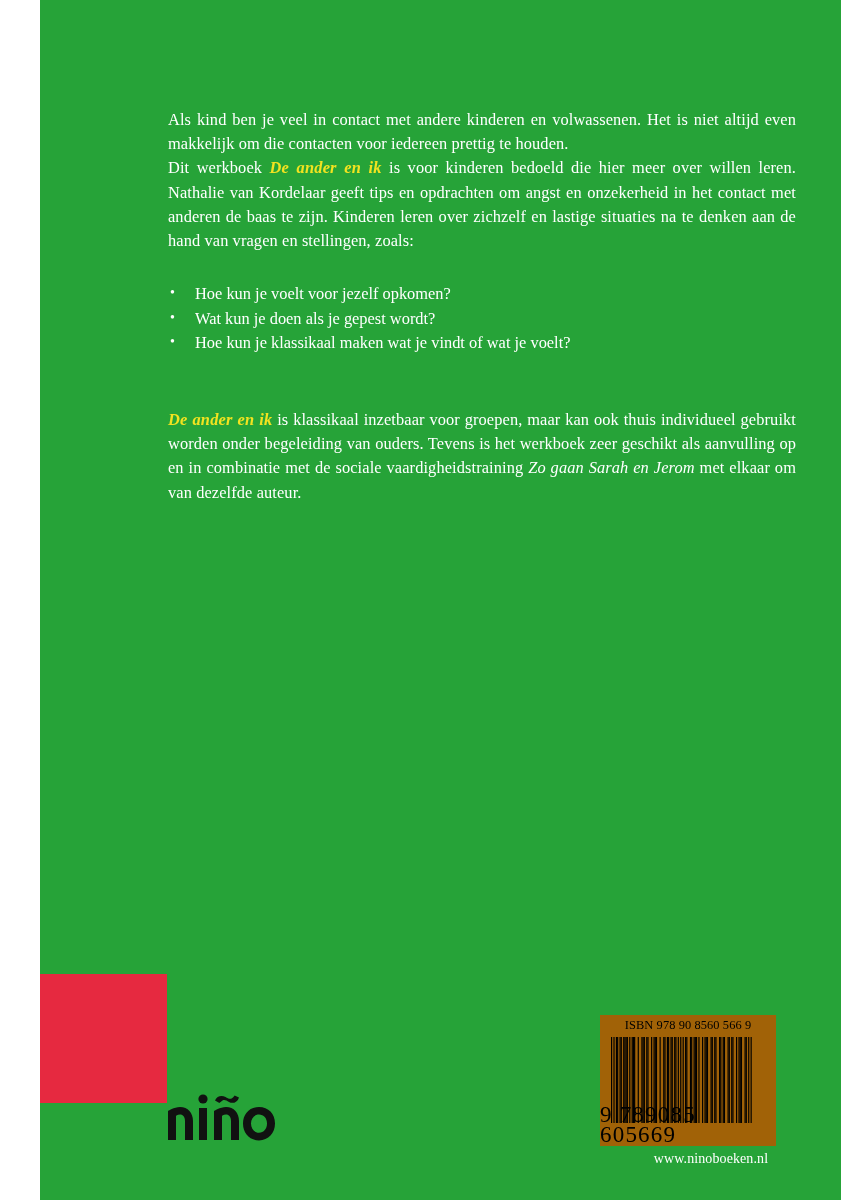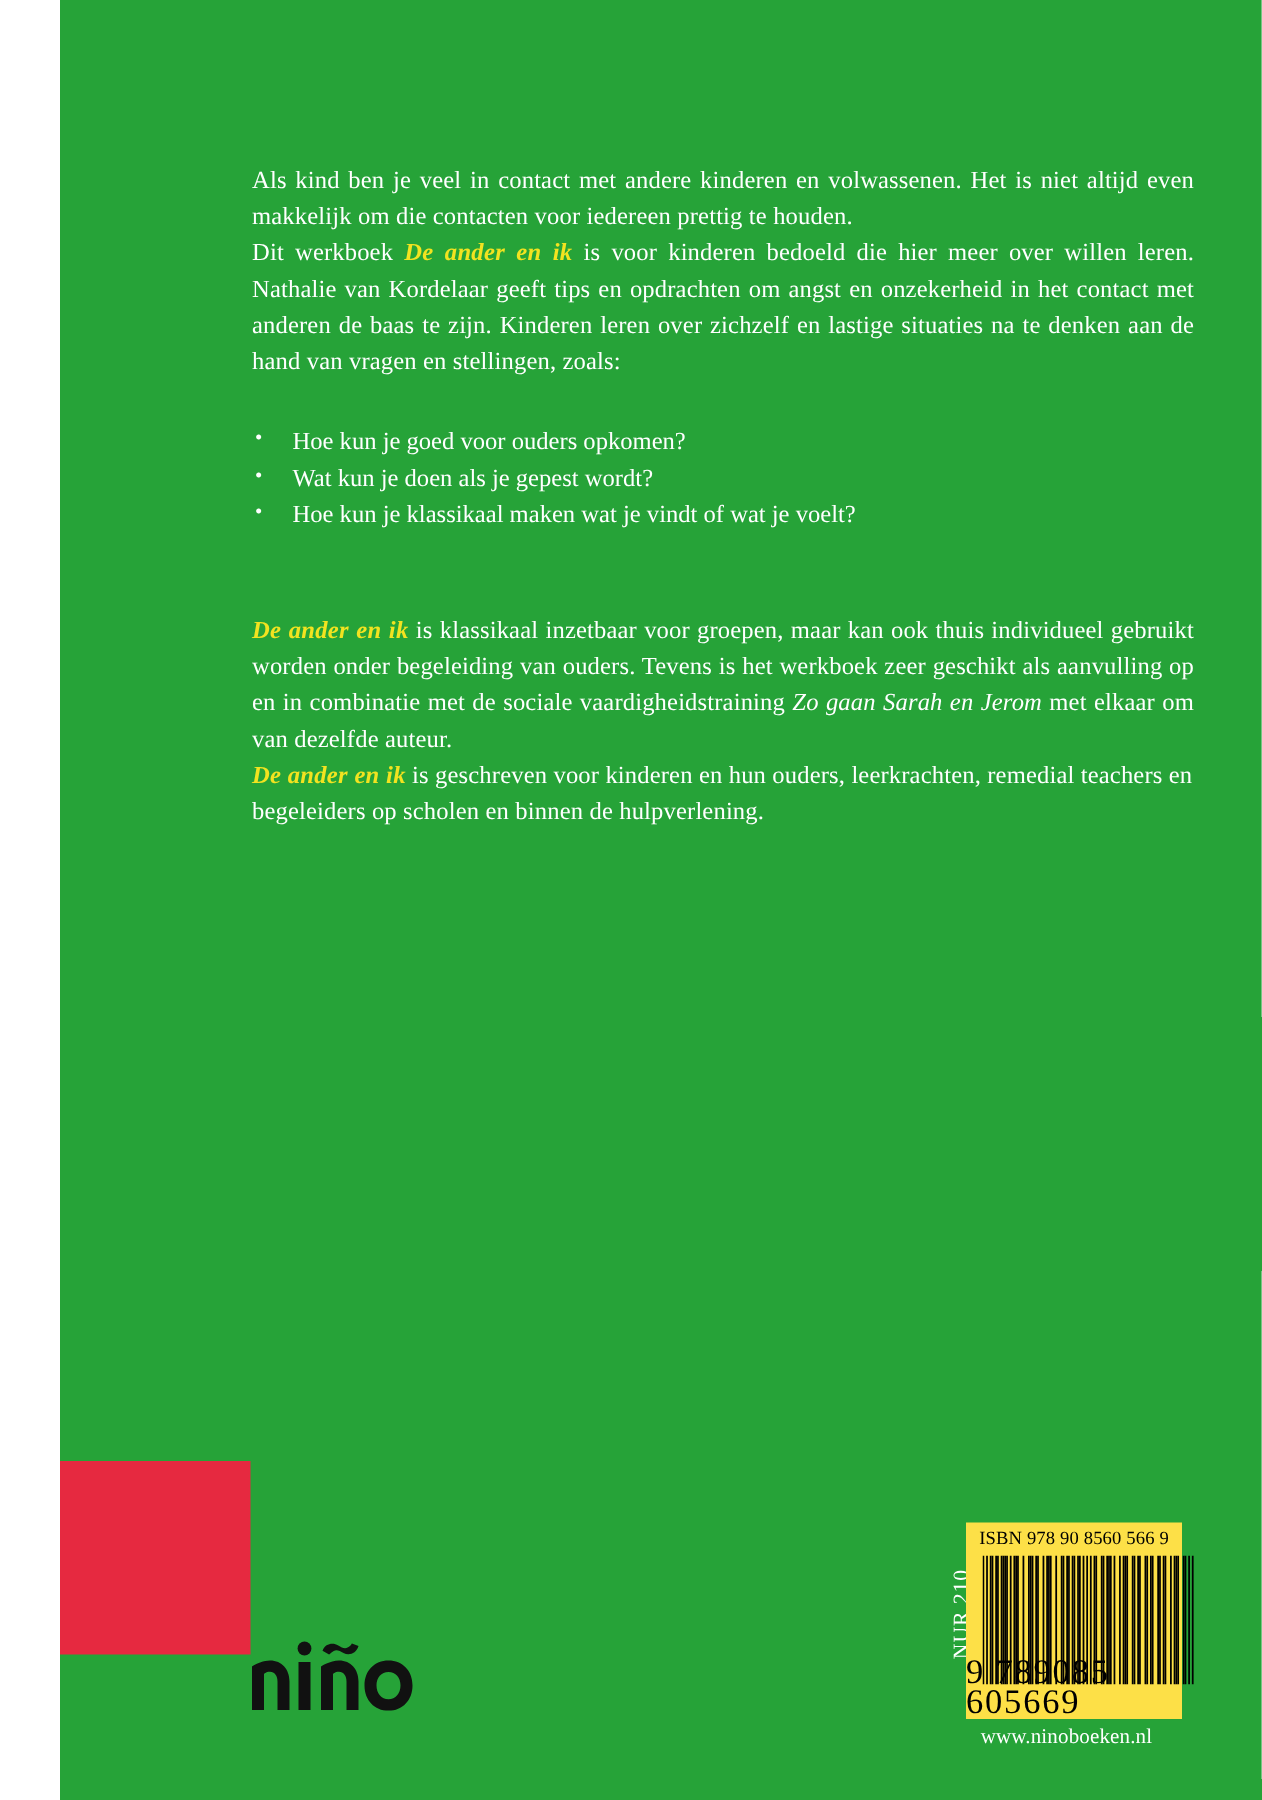--- a/index.html
+++ b/index.html
@@ -110,25 +110,25 @@
     font-family: "Liberation Serif", serif;
     font-size: 14.5px;
     letter-spacing: .6px;
     text-align: center;
     line-height: 22px;
   }
 
   
   .barcode-box {
     position: absolute;
-    left: 604px;
+    left: 560px;
     top: 1015px;
-    width: 144px;
+    width: 176px;
     height: 131px;
-    background: #fde047;
+    background: #a16207;
     box-sizing: border-box;
   }
   .isbn-text {
     position: absolute;
     top: 3px;
     left: 0;
     width: 100%;
     text-align: center;
     font-family: "Liberation Serif", serif;
     font-size: 12.4px;
@@ -169,28 +169,27 @@
 </head>
 <body>
 
 <div class="cover">
 
   <div class="textblock">
     <p class="para"><span>Als kind ben je veel in contact met andere kinderen en volwassenen. Het is niet altijd even makkelijk om die contacten voor iedereen prettig te houden.</span><br><span>Dit werkboek </span><span class="highlight">De ander en ik</span><span> is voor kinderen bedoeld die hier meer over willen leren. Nathalie van Kordelaar geeft tips en opdrachten om angst en onzekerheid in het contact met anderen de baas te zijn. Kinderen leren over zichzelf en lastige situaties na te denken aan de hand van vragen en stellingen, zoals:</span></p>
   </div>
 
   <ul class="bullets">
-    <li><span>Hoe kun je goed voor ouders opkomen?</span></li>
+    <li><span>Hoe kun je voelt voor jezelf opkomen?</span></li>
     <li><span>Wat kun je doen als je gepest wordt?</span></li>
     <li><span>Hoe kun je klassikaal maken wat je vindt of wat je voelt?</span></li>
   </ul>
 
   <div class="block2">
     <p class="para"><span class="highlight">De ander en ik</span><span> is klassikaal inzetbaar voor groepen, maar kan ook thuis individueel gebruikt worden onder begeleiding van ouders. Tevens is het werkboek zeer geschikt als aanvulling op en in combinatie met de sociale vaardigheidstraining </span><span class="ital">Zo gaan Sarah en Jerom</span><span> met elkaar om van dezelfde auteur.</span></p>
-    <p class="para last-left"><span class="highlight">De ander en ik</span><span> is geschreven voor kinderen en hun ouders, leerkrachten, remedial teachers en begeleiders op scholen en binnen de hulpverlening.</span></p>
   </div>
 
   <div class="red-square"></div>
 
   <div class="logo">
     <svg width="110" height="48" viewBox="0 0 110 48" aria-hidden="true">
       <g fill="#111111">
 
         <path d="M2 47 L2 18 C2 18 8 14 14 14 C22 14 27 20 27 28 L27 47 L19 47 L19 28 C19 24 17 21.5 14 21.5 C11 21.5 10 23 10 23 L10 47 Z"></path>
 

